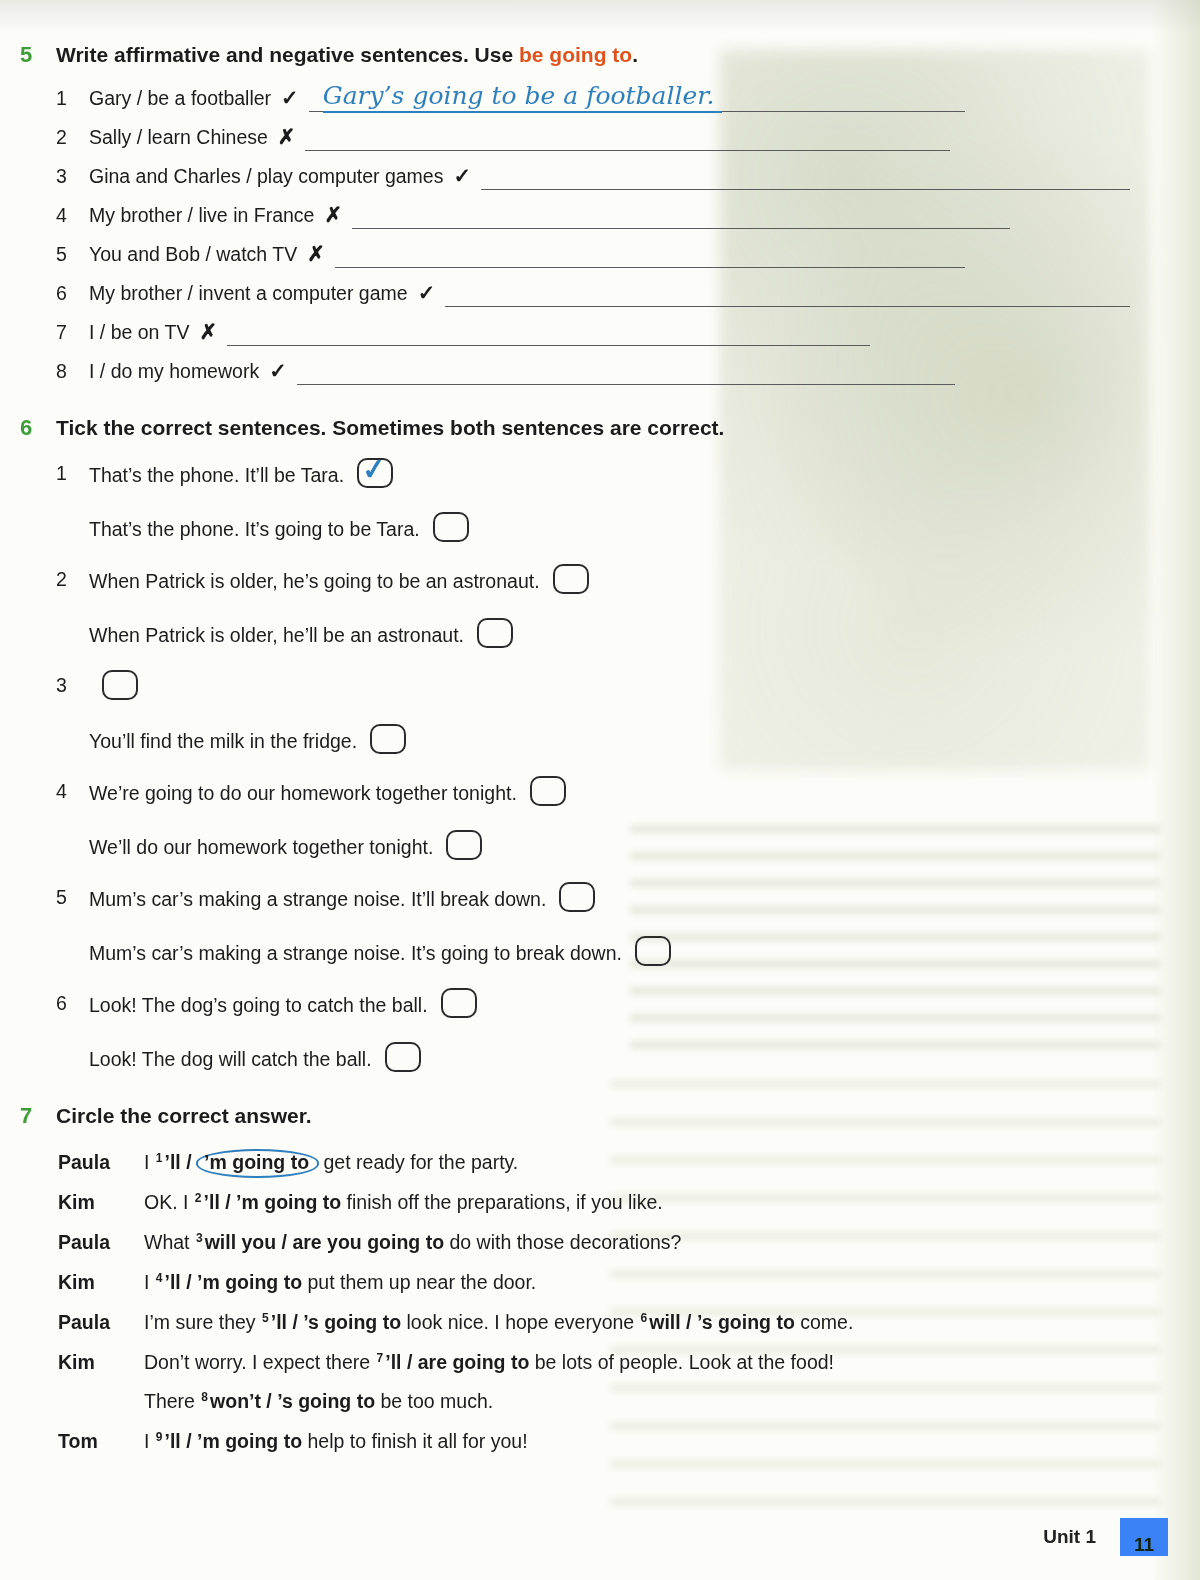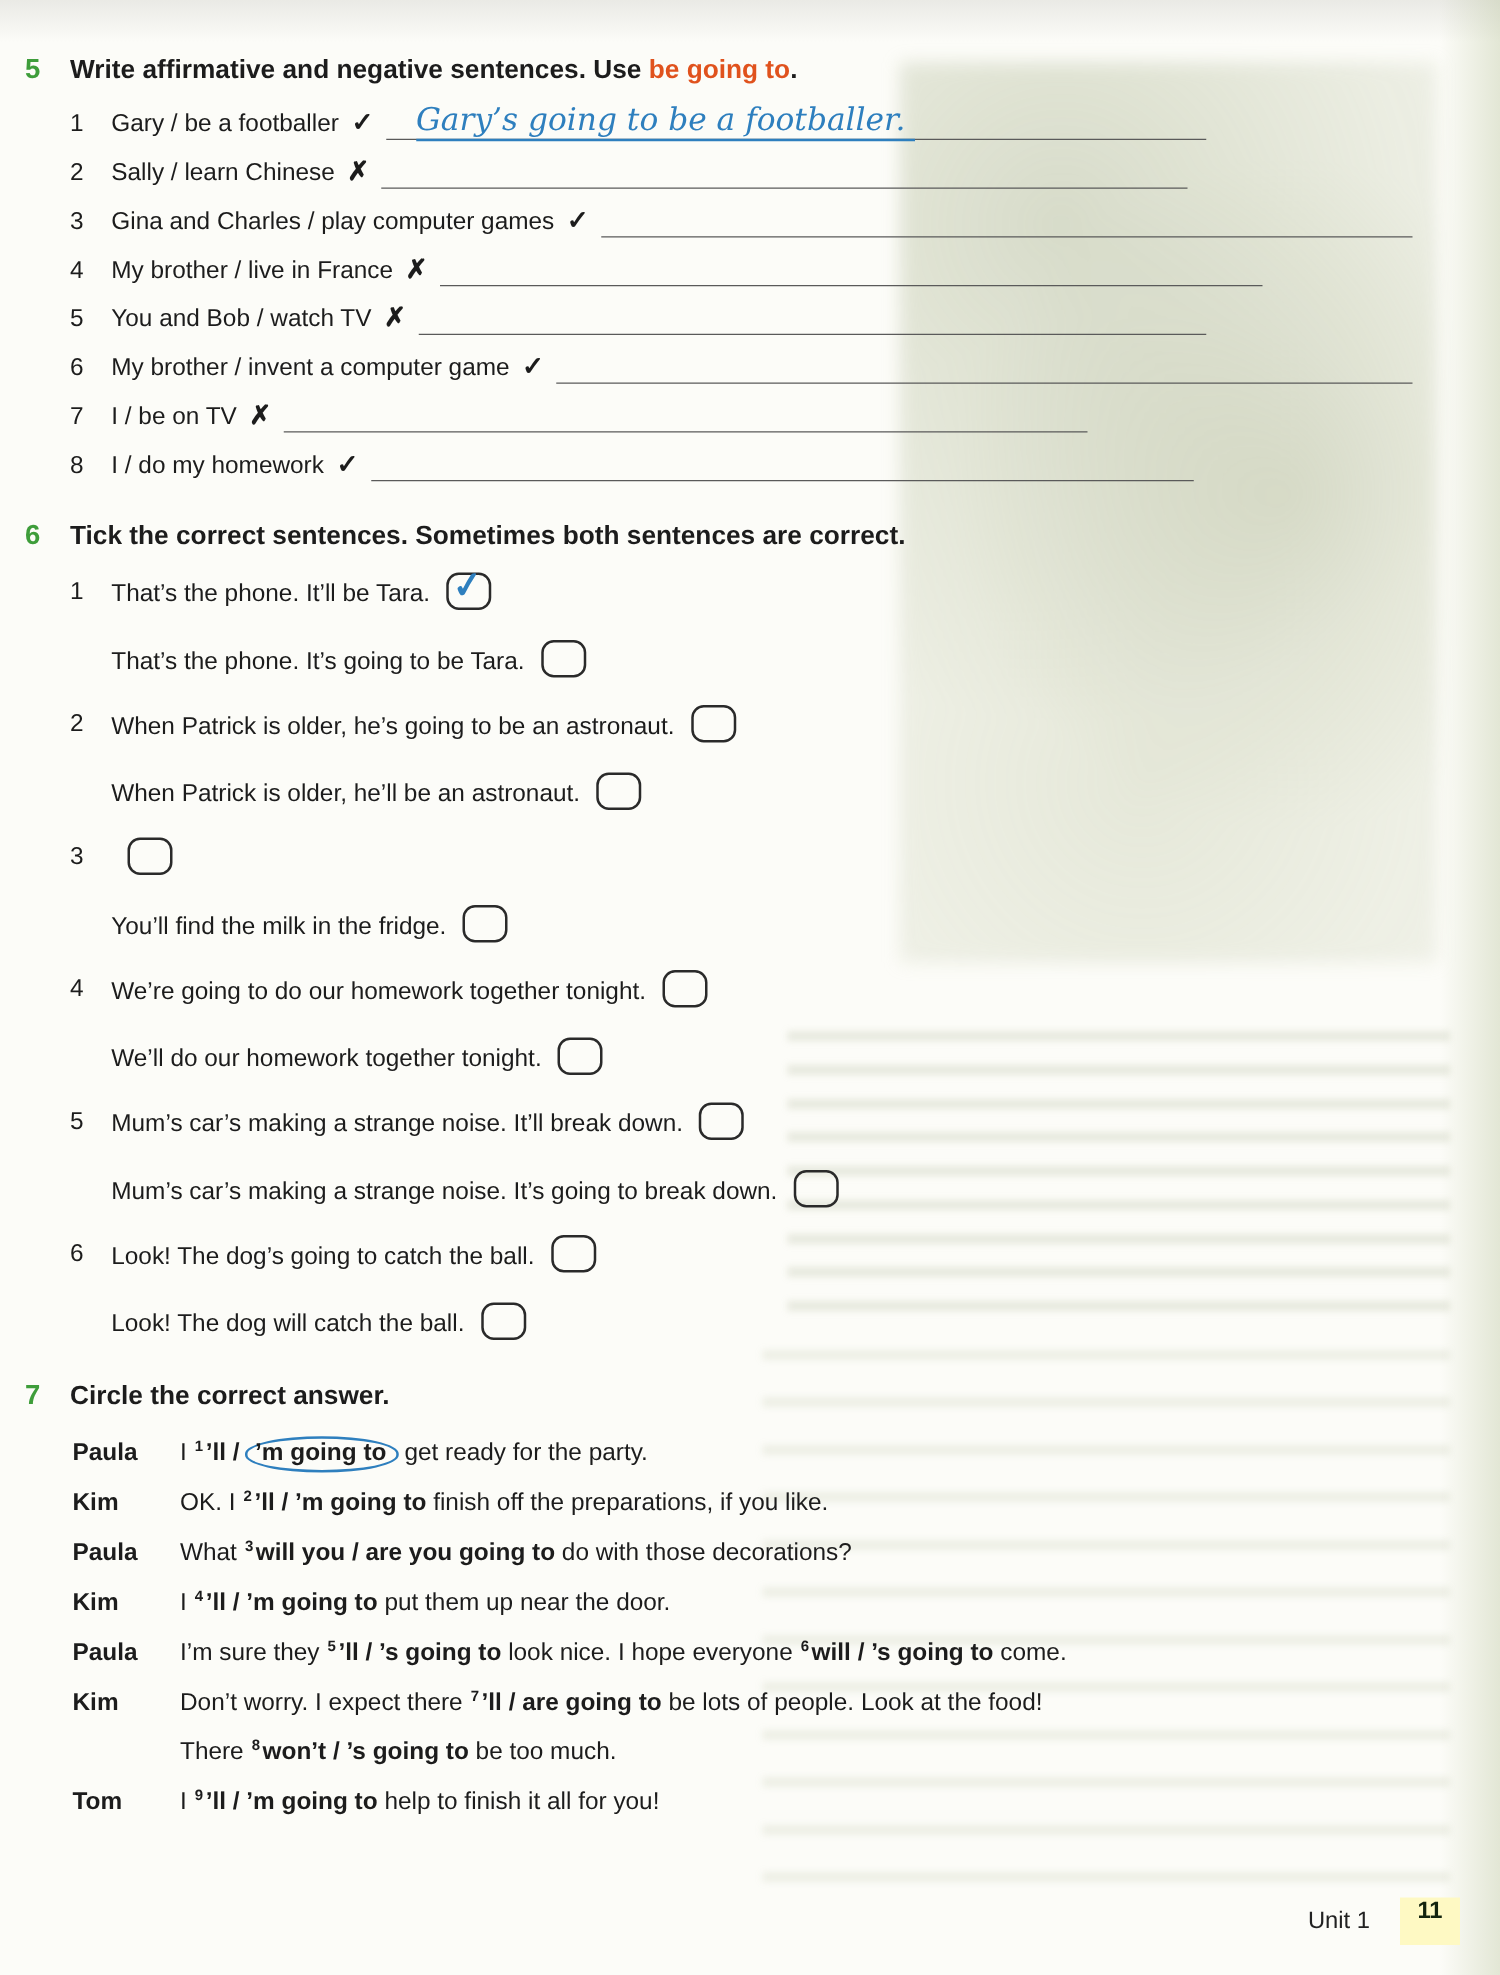--- a/index.html
+++ b/index.html
@@ -62,21 +62,21 @@
   .answer-line { flex:1; border-bottom:1.6px solid #5a5a5a; height:26px; position:relative; align-self:flex-end; }
   .ex5-items .ex5-row:nth-child(1) .answer-line{margin-right:235px}
   .ex5-items .ex5-row:nth-child(2) .answer-line{margin-right:250px}
   .ex5-items .ex5-row:nth-child(3) .answer-line{margin-right:70px}
   .ex5-items .ex5-row:nth-child(4) .answer-line{margin-right:190px}
   .ex5-items .ex5-row:nth-child(5) .answer-line{margin-right:235px}
   .ex5-items .ex5-row:nth-child(6) .answer-line{margin-right:70px}
   .ex5-items .ex5-row:nth-child(7) .answer-line{margin-right:330px}
   .ex5-items .ex5-row:nth-child(8) .answer-line{margin-right:245px}
   .answer-text {
-    position:absolute; left:24px; bottom:-2px;
+    position:absolute; left:14px; bottom:-2px;
     font-family:"DejaVu Serif", serif; font-style:italic;
     color:#2e7fbe; font-size:25px; white-space:nowrap;
     border-bottom:2px solid #2e7fbe; padding:0 8px 1px 0;
   }
 
   
   #ex6 { margin-top:30px; }
   .ex6-item { display:flex; margin:0 0 20px 36px; font-size:19.5px; }
   .ex6-item .item-num { width:33px; flex-shrink:0; padding-top:3px; }
   .ex6-pair { display:flex; flex-direction:column; gap:22px; }
@@ -106,24 +106,24 @@
     border-radius:50% / 48%;
     padding:0 8px 3px 6px;
     margin:0 -1px;
   }
 
   
   .page-footer {
     position:absolute; right:32px; bottom:24px;
     display:flex; align-items:center; gap:24px; z-index:3;
   }
-  .unit-label { font-size:19px; font-weight:normal; color:#222; }
+  .unit-label { font-size:19px; font-weight:bold; color:#222; }
   .page-num-box {
-    width:48px; height:38px; background:#fef9c3;
-    display:flex; align-items:flex-start; justify-content:center;
+    width:48px; height:38px; background:#3b82f6;
+    display:flex; align-items:flex-end; justify-content:center;
     font-size:19px; font-weight:bold; color:#13240e;
   }
 </style>
 </head>
 <body>
 
 <div class="page">
 
   <div class="bleed">
     <div class="bleed-corner"></div>

